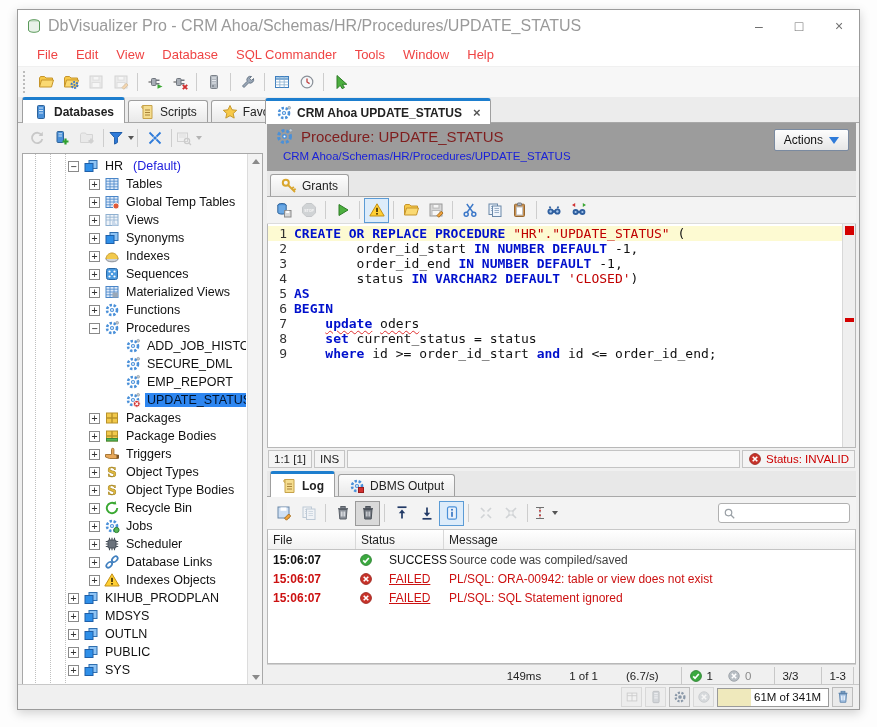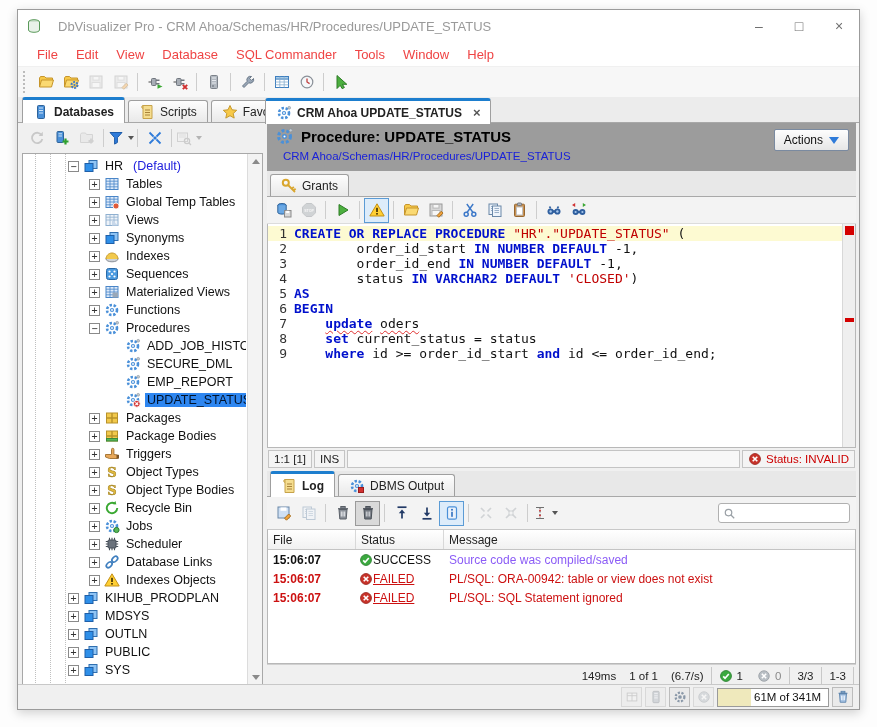--- a/index.html
+++ b/index.html
@@ -1,21 +1,21 @@
 <!DOCTYPE html>
 <html><head>
 <meta charset="utf-8">
 <style>
   * { box-sizing: border-box; margin: 0; padding: 0; }
   html,body { width:877px; height:727px; background:#fdfdfd; font-family:"Liberation Sans", sans-serif; overflow:hidden; }
   .window { position:absolute; left:17px; top:9px; width:843px; height:701px; background:#f0f0f0; border:1px solid #9b9b9b; box-shadow:0 3px 10px rgba(0,0,0,.18); }
 
   
   .titlebar { position:absolute; left:0; top:0; width:100%; height:32px; background:#fff; display:flex; align-items:center; padding-left:8px; }
-  .titlebar .title { font-size:13px; color:#9a9a9a; margin-left:16px; flex:1; white-space:nowrap; overflow:hidden; }
+  .titlebar .title { font-size:16px; color:#9a9a9a; margin-left:6px; flex:1; white-space:nowrap; overflow:hidden; }
   .wc { width:40px; height:100%; display:flex; align-items:center; justify-content:center; color:#707070; font-size:14px; cursor:default; }
 
   
   .menubar { position:absolute; left:0; top:32px; width:100%; height:25px; background:#fff; display:flex; align-items:center; padding-left:10px; border-bottom:1px solid #f0f0f0; }
   .menu-item { font-size:13px; color:#ef4444; padding:3px 9px; }
 
   
   .main-toolbar { position:absolute; left:0; top:57px; width:100%; height:30px; background:#f7f7f7; display:flex; align-items:center; padding-left:2px; }
   .grip { width:7px; height:22px; border-left:2px dotted #bcbcbc; margin:0 3px; }
   .tb-btn { width:25px; height:25px; display:inline-flex; align-items:center; justify-content:center; background:transparent; border:1px solid transparent; flex:none; }
@@ -54,21 +54,21 @@
   .tri-dn { width:0; height:0; border-left:4px solid transparent; border-right:4px solid transparent; border-top:5px solid #8a8a8a; }
 
   .splitter { position:absolute; left:245px; top:113px; width:4px; height:563px; }
 
   .right-panel { position:absolute; left:249px; top:113px; width:589px; height:563px; display:flex; flex-direction:column; background:#f0f0f0; }
 
   
   .obj-header { height:48px; background:#9c9c9c; flex:none; position:relative; padding:4px 8px 0 8px; }
   .obj-title-row { display:flex; align-items:center; gap:7px; }
   .obj-title-row .ic svg { width:19px; height:19px; }
-  .obj-title { color:#000000; font-size:15px; font-weight:bold; }
+  .obj-title { color:#7f1d1d; font-size:15px; font-weight:normal; }
   .obj-breadcrumb { color:#1a22d8; font-size:11.5px; margin-top:4px; margin-left:8px; }
   .actions-btn { position:absolute; right:7px; top:6px; height:22px; display:inline-flex; align-items:center; gap:6px; padding:0 9px; font-size:12px; color:#111; background:linear-gradient(#fdfdfd,#e6e6e6); border:1px solid #7a8aa0; border-radius:2px; }
   .actions-btn .a-caret { width:0; height:0; border-left:5px solid transparent; border-right:5px solid transparent; border-top:7px solid #2f7bd9; }
 
   
   .ed-tabs { height:26px; background:#e8e8e8; border-bottom:1px solid #a8a8a8; display:flex; align-items:flex-end; padding-left:3px; flex:none; }
   .ed-toolbar { height:27px; background:#f3f3f3; display:flex; align-items:center; padding-left:4px; flex:none; border-bottom:1px solid #dcdcdc; }
 
   
   .editor { flex:none; height:224px; background:#fff; border:1px solid #b8b8b8; border-top:none; position:relative; display:flex; }
@@ -96,26 +96,26 @@
   .log-toolbar { height:32px; background:#f3f3f3; display:flex; align-items:center; padding:0 6px 0 4px; flex:none; }
   .search-box { margin-left:auto; display:flex; align-items:center; width:132px; height:20px; background:#fff; border:1px solid #b0b0b0; border-radius:3px; padding:0 4px; gap:3px; }
   .search-box input { border:none; outline:none; flex:1; width:60px; font-size:11px; font-family:"Liberation Sans", sans-serif; }
   .search-box .ic svg { width:13px; height:13px; }
   .log-table { flex:1; background:#fff; border:1px solid #b8b8b8; border-top:1px solid #c8c8c8; overflow:hidden; display:flex; flex-direction:column; }
   .lh { display:flex; height:20px; border-bottom:1px solid #c4c4c4; background:linear-gradient(#ffffff,#f1f1f1); flex:none; }
   .lh .hc { display:flex; align-items:center; padding-left:5px; font-size:12px; color:#222; border-right:1px solid #d8d8d8; }
   .hc.c-time { width:88px; } .hc.c-status { width:88px; } .hc.c-msg { flex:1; border-right:none; }
   .lr { display:flex; height:19px; align-items:center; font-size:12px; }
   .lr .c-time { width:88px; padding-left:5px; font-weight:bold; color:#111; }
-  .lr .c-status { width:88px; display:flex; align-items:center; gap:0; padding-left:3px; color:#111;text-align:center; }
+  .lr .c-status { width:88px; display:flex; align-items:center; gap:16px; padding-left:3px; color:#111;text-align:center; }
   .lr .c-status .ic svg { width:14px; height:14px; }
-  .lr .c-msg { flex:1; padding-left:5px; color:#8b5cf6; }
+  .lr .c-msg { flex:1; padding-left:5px; color:#404040; }
   .lr.failed .c-time, .lr.failed .c-status, .lr.failed .c-msg { color:#cc1111; }
   .lr.failed .status-label { text-decoration:underline; }
-  .log-status { height:22px; flex:none; background:#f0f0f0; border-top:1px solid #d0d0d0; display:flex; align-items:center; justify-content:flex-end; font-size:11.5px; color:#222; padding-right:2px; gap:1px; }
+  .log-status { height:22px; flex:none; background:#f0f0f0; border-top:1px solid #d0d0d0; display:flex; align-items:center; justify-content:flex-end; font-size:11.5px; color:#222; padding-right:2px; gap:16px; }
   .ls-item { padding:0 6px; white-space:nowrap; }
   .ls-cell { display:flex; align-items:center; gap:4px; padding:0 7px; height:18px; border-left:1px solid #c8c8c8; }
   .ls-cell:last-child { border-right:1px solid #c8c8c8; }
   .ls-cell .ic svg { width:14px; height:14px; }
   .dim { color:#8a8a8a; }
 
   
   .app-status { position:absolute; left:0; bottom:0; width:100%; height:25px; background:#f0f0f0; border-top:1px solid #c8c8c8; display:flex; align-items:center; justify-content:flex-end; padding-right:6px; gap:3px; }
   .st-btn { width:21px; height:20px; display:inline-flex; align-items:center; justify-content:center; border:1px solid #bcbcbc; background:#eaeaea; }
   .st-btn.disabled { opacity:.45; }

